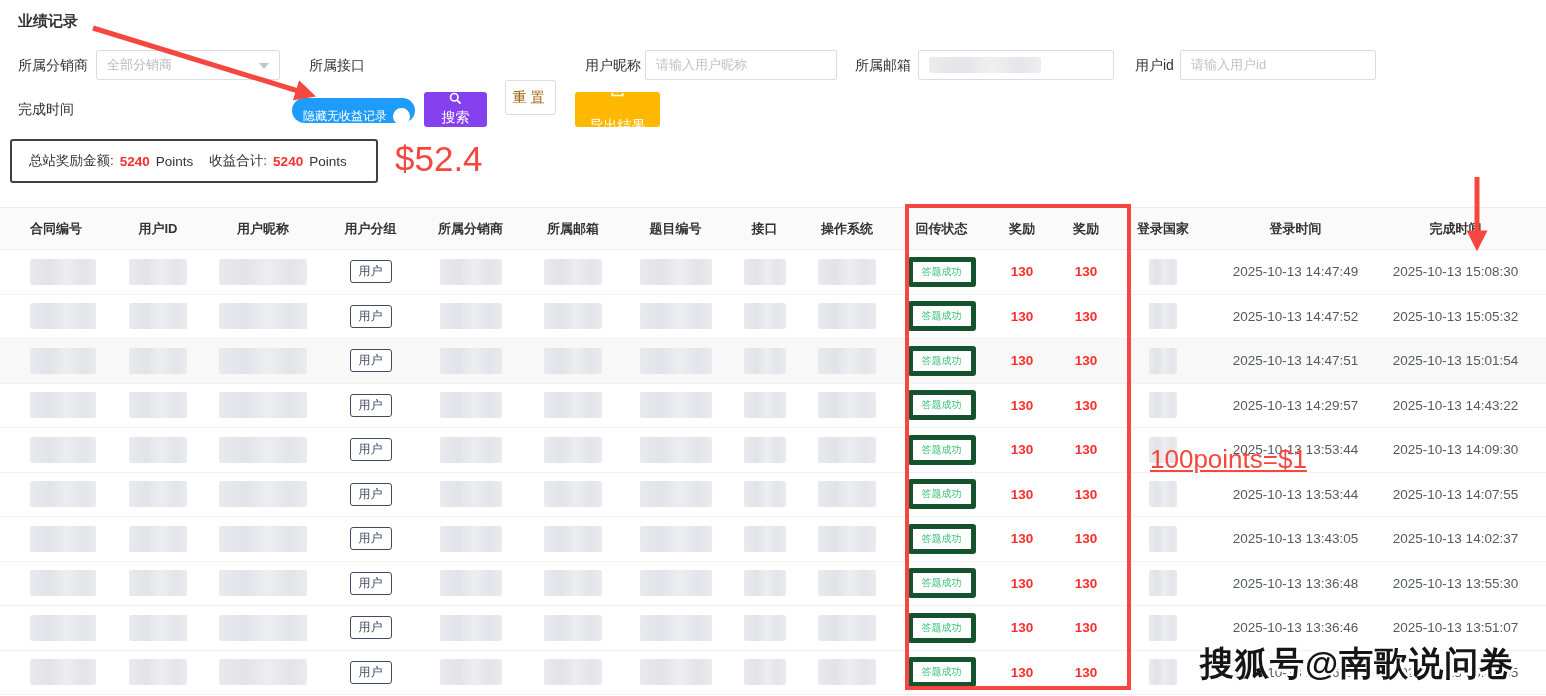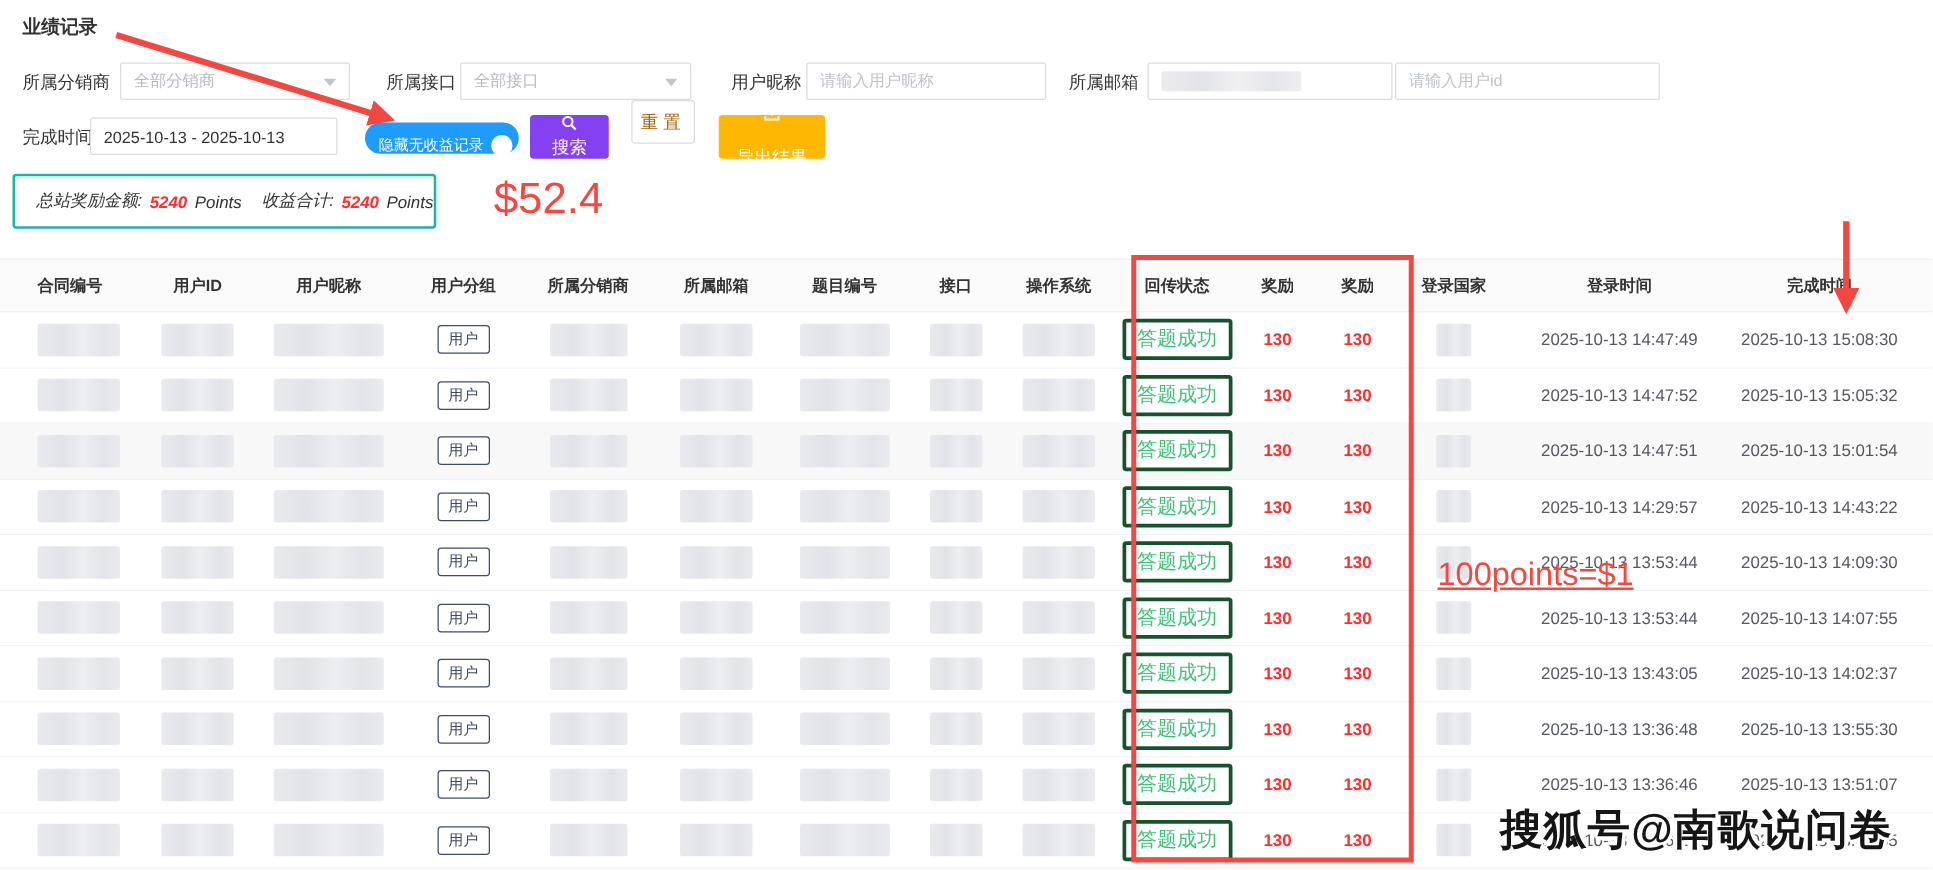--- a/index.html
+++ b/index.html
@@ -24,41 +24,41 @@
     display:flex; align-items:center; padding:12px 5px 0 11px; cursor:pointer; }
   .toggle-label { color:#fff; font-size:12px; }
   .knob { width:17px; height:17px; border-radius:50%; background:#fff; margin-left:6px; }
 
   .btn { position:absolute; height:35px; border-radius:3px; display:flex; align-items:center; justify-content:center;
     font-size:14px; cursor:pointer; border:none;flex-direction:column; }
   .btn-search { left:424px; top:92px; width:63px; background:#8540f0; color:#fff; gap:4px; }
   .btn-reset  { left:505px; top:80px; width:51px; background:#fff; color:#a16207; border:1px solid #dcdcdc; letter-spacing:4px; padding-left:0; }
   .btn-export { left:575px; top:92px; width:85px; background:#ffb800; color:#fff; gap:20px; }
 
-  .summary { position:absolute; left:10px; top:139px; width:339px; height:44px; border:2px solid #14b8a6;
+  .summary { position:absolute; left:10px; top:139px; width:368px; height:44px; border:2px solid #404040;
     border-radius:3px; background:#fff; display:flex; align-items:center; padding-left:17px;
-    font-size:13.5px; color:#333; white-space:nowrap;font-style:italic; }
+    font-size:13.5px; color:#333; white-space:nowrap; }
   .summary .red { color:#fe2c2c; font-weight:700; margin:0 6px; }
   .summary .unit { margin-right:16px; }
 
   .table { position:absolute; left:0; top:207px; width:1546px; }
   .thead, .tr { display:grid; padding:0 18px;
     grid-template-columns:95px 90px 120px 95px 105px 100px 105px 73px 92px 97px 64px 64px 90px 175px 145px;
     align-items:center; }
   .thead { height:43px; background:#fafafa; border-top:1px solid #ebeef0; border-bottom:1px solid #ebeef0; }
   .th { font-size:13px; font-weight:700; color:#333; display:flex; justify-content:center; white-space:nowrap; }
   .tr { height:44.5px; border-bottom:1px solid #f0f1f3; background:#fff; }
   .tr.hl { background:#f8f8f8; }
   .td { display:flex; justify-content:center; align-items:center; font-size:13px; }
   .th:first-child, .td:first-child { justify-content:flex-start; padding-left:12px; }
   .redact { height:26px; border-radius:2px;
     background:linear-gradient(90deg,#e8eaee 0%,#e1e3e8 30%,#eceef1 55%,#e2e4e9 80%,#e9ebee 100%); }
   .w66{width:66px}.w58{width:58px}.w88{width:88px}.w62{width:62px}.w72{width:72px}.w42{width:42px}.w28{width:28px}
   .tag { font-size:12px; color:#3f4a63; border:1px solid #3f4a63; border-radius:3px; padding:2px 8px; background:#fff; white-space:nowrap; }
-  .badge { font-size:16px; color:#3cc179; border:3px solid #14532d; border-radius:3px; padding:3px 9px; background:#fff; white-space:nowrap; }
+  .badge { font-size:10px; color:#3cc179; border:5px solid #14532d; border-radius:3px; padding:3px 9px; background:#fff; white-space:nowrap; }
   .reward { color:#fe2c2c; font-weight:700; font-size:13.5px; }
   .time { color:#55585f; font-size:13.5px; white-space:nowrap; }
 
   .anno-rect { position:absolute; left:905px; top:204px; width:226px; height:486px;
     border:4px solid #f5473f; pointer-events:none; z-index:5; }
   .anno-text { position:absolute; color:#f5473f; z-index:6; pointer-events:none; white-space:nowrap; }
   .anno-usd   { left:395px; top:139px; font-size:35px; }
   .anno-rate  { left:1150px; top:444px; font-size:26px;text-decoration:underline; }
   .anno-brand { left:1197px; top:500px; font-size:31px; }
   .watermark { position:absolute; left:1200px; top:641px; font-size:34px; font-weight:700; color:#151515;
@@ -74,44 +74,37 @@
 
   <div class="title">业绩记录</div>
 
   <div class="f-label" style="left:18px;top:50px;">所属分销商</div>
   <div class="f-input" style="left:96px;top:50px;width:184px;">
     <span class="sel-value">全部分销商</span>
     <span class="caret"></span>
   </div>
 
   <div class="f-label" style="left:309px;top:50px;">所属接口</div>
-  <div class="f-input" style="left:368px;top:50px;width:185px;">
-    <span class="sel-value">全部接口</span>
-    <span class="caret"></span>
-  </div>
 
   <div class="f-label" style="left:585px;top:50px;">用户昵称</div>
   <div class="f-input plain" style="left:645px;top:50px;width:192px;">
     <span class="placeholder">请输入用户昵称</span>
   </div>
 
   <div class="f-label" style="left:855px;top:50px;">所属邮箱</div>
   <div class="f-input plain" style="left:918px;top:50px;width:196px;">
     <span class="blur-chip"></span>
   </div>
 
   <div class="f-label" style="left:1135px;top:50px;">用户id</div>
-  <div class="f-input plain" style="left:1116px;top:50px;width:212px;">
+  <div class="f-input plain" style="left:1180px;top:50px;width:196px;">
     <span class="placeholder">请输入用户id</span>
   </div>
 
   <div class="f-label" style="left:18px;top:94px;">完成时间</div>
-  <div class="f-input plain" style="left:72px;top:94px;width:198px;">
-    <span>2025-10-13 - 2025-10-13</span>
-  </div>
 
   <div class="toggle">
     <span class="toggle-label">隐藏无收益记录</span>
     <span class="knob"></span>
   </div>
 
   <button class="btn btn-search">
     <span style="display:flex;">
       <svg width="13" height="13" viewBox="0 0 16 16">
           <circle cx="6.5" cy="6.5" r="4.6" fill="none" stroke="#fff" stroke-width="2"></circle>

